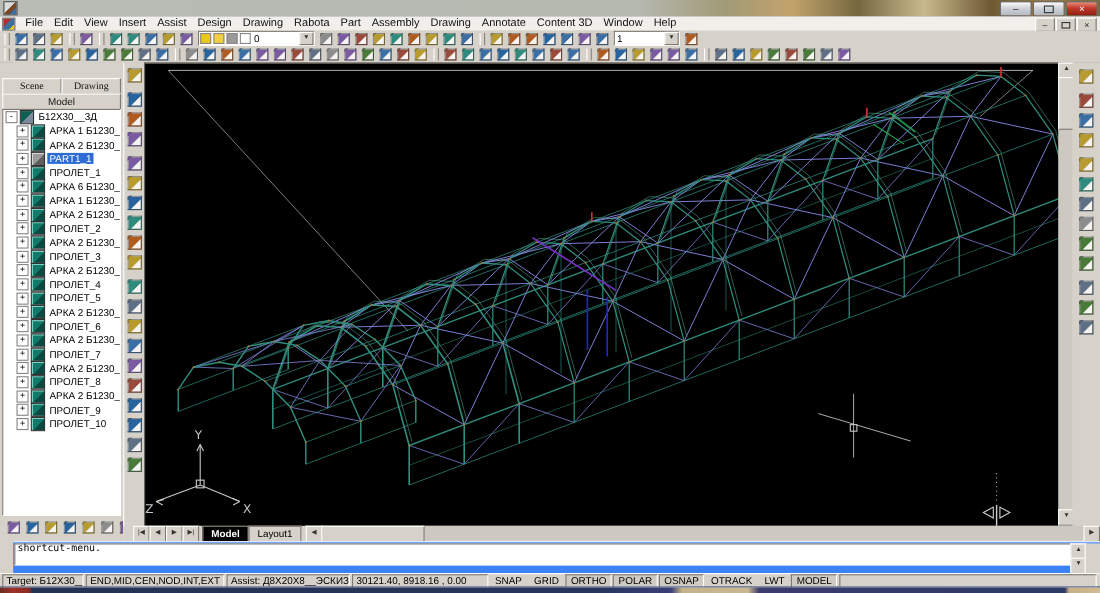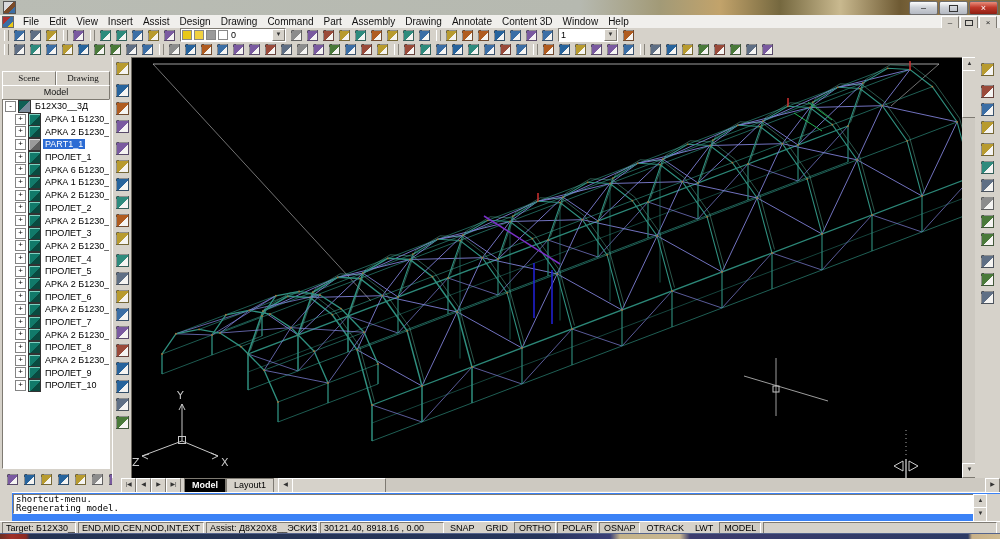--- a/index.html
+++ b/index.html
@@ -120,21 +120,21 @@
   <div class="abs" id="menubar">
     <div id="menu-app-icon"></div>
     <div id="menu-items" style="display:flex">
         <span class="menu-item">File</span>
         <span class="menu-item">Edit</span>
         <span class="menu-item">View</span>
         <span class="menu-item">Insert</span>
         <span class="menu-item">Assist</span>
         <span class="menu-item">Design</span>
         <span class="menu-item">Drawing</span>
-        <span class="menu-item">Command</span>
+        <span class="menu-item">Rabota</span>
         <span class="menu-item">Part</span>
         <span class="menu-item">Assembly</span>
         <span class="menu-item">Drawing</span>
         <span class="menu-item">Annotate</span>
         <span class="menu-item">Content 3D</span>
         <span class="menu-item">Window</span>
         <span class="menu-item">Help</span>
       </div>
   </div>
   <div id="child-btns">
@@ -990,21 +990,20 @@
     <div id="hscroll">
       <div class="sbtn left">◀</div>
       <div id="hthumb"></div>
       <div class="sbtn right">▶</div>
     </div>
   </div>
 
   <div class="abs" id="cmd">
     <div id="cmd-hist">
       <div>shortcut-menu.</div>
-      <div>Regenerating model.</div>
     </div>
     <div id="cmd-scroll">
       <div class="sbtn">▲</div>
       <div class="sbtn down">▼</div>
     </div>
     <div id="cmd-grip"></div>
   </div>
 
   <div class="abs" id="statusbar">
     <div class="scell" style="width:66px">Target: Б12X30__3Д</div>

